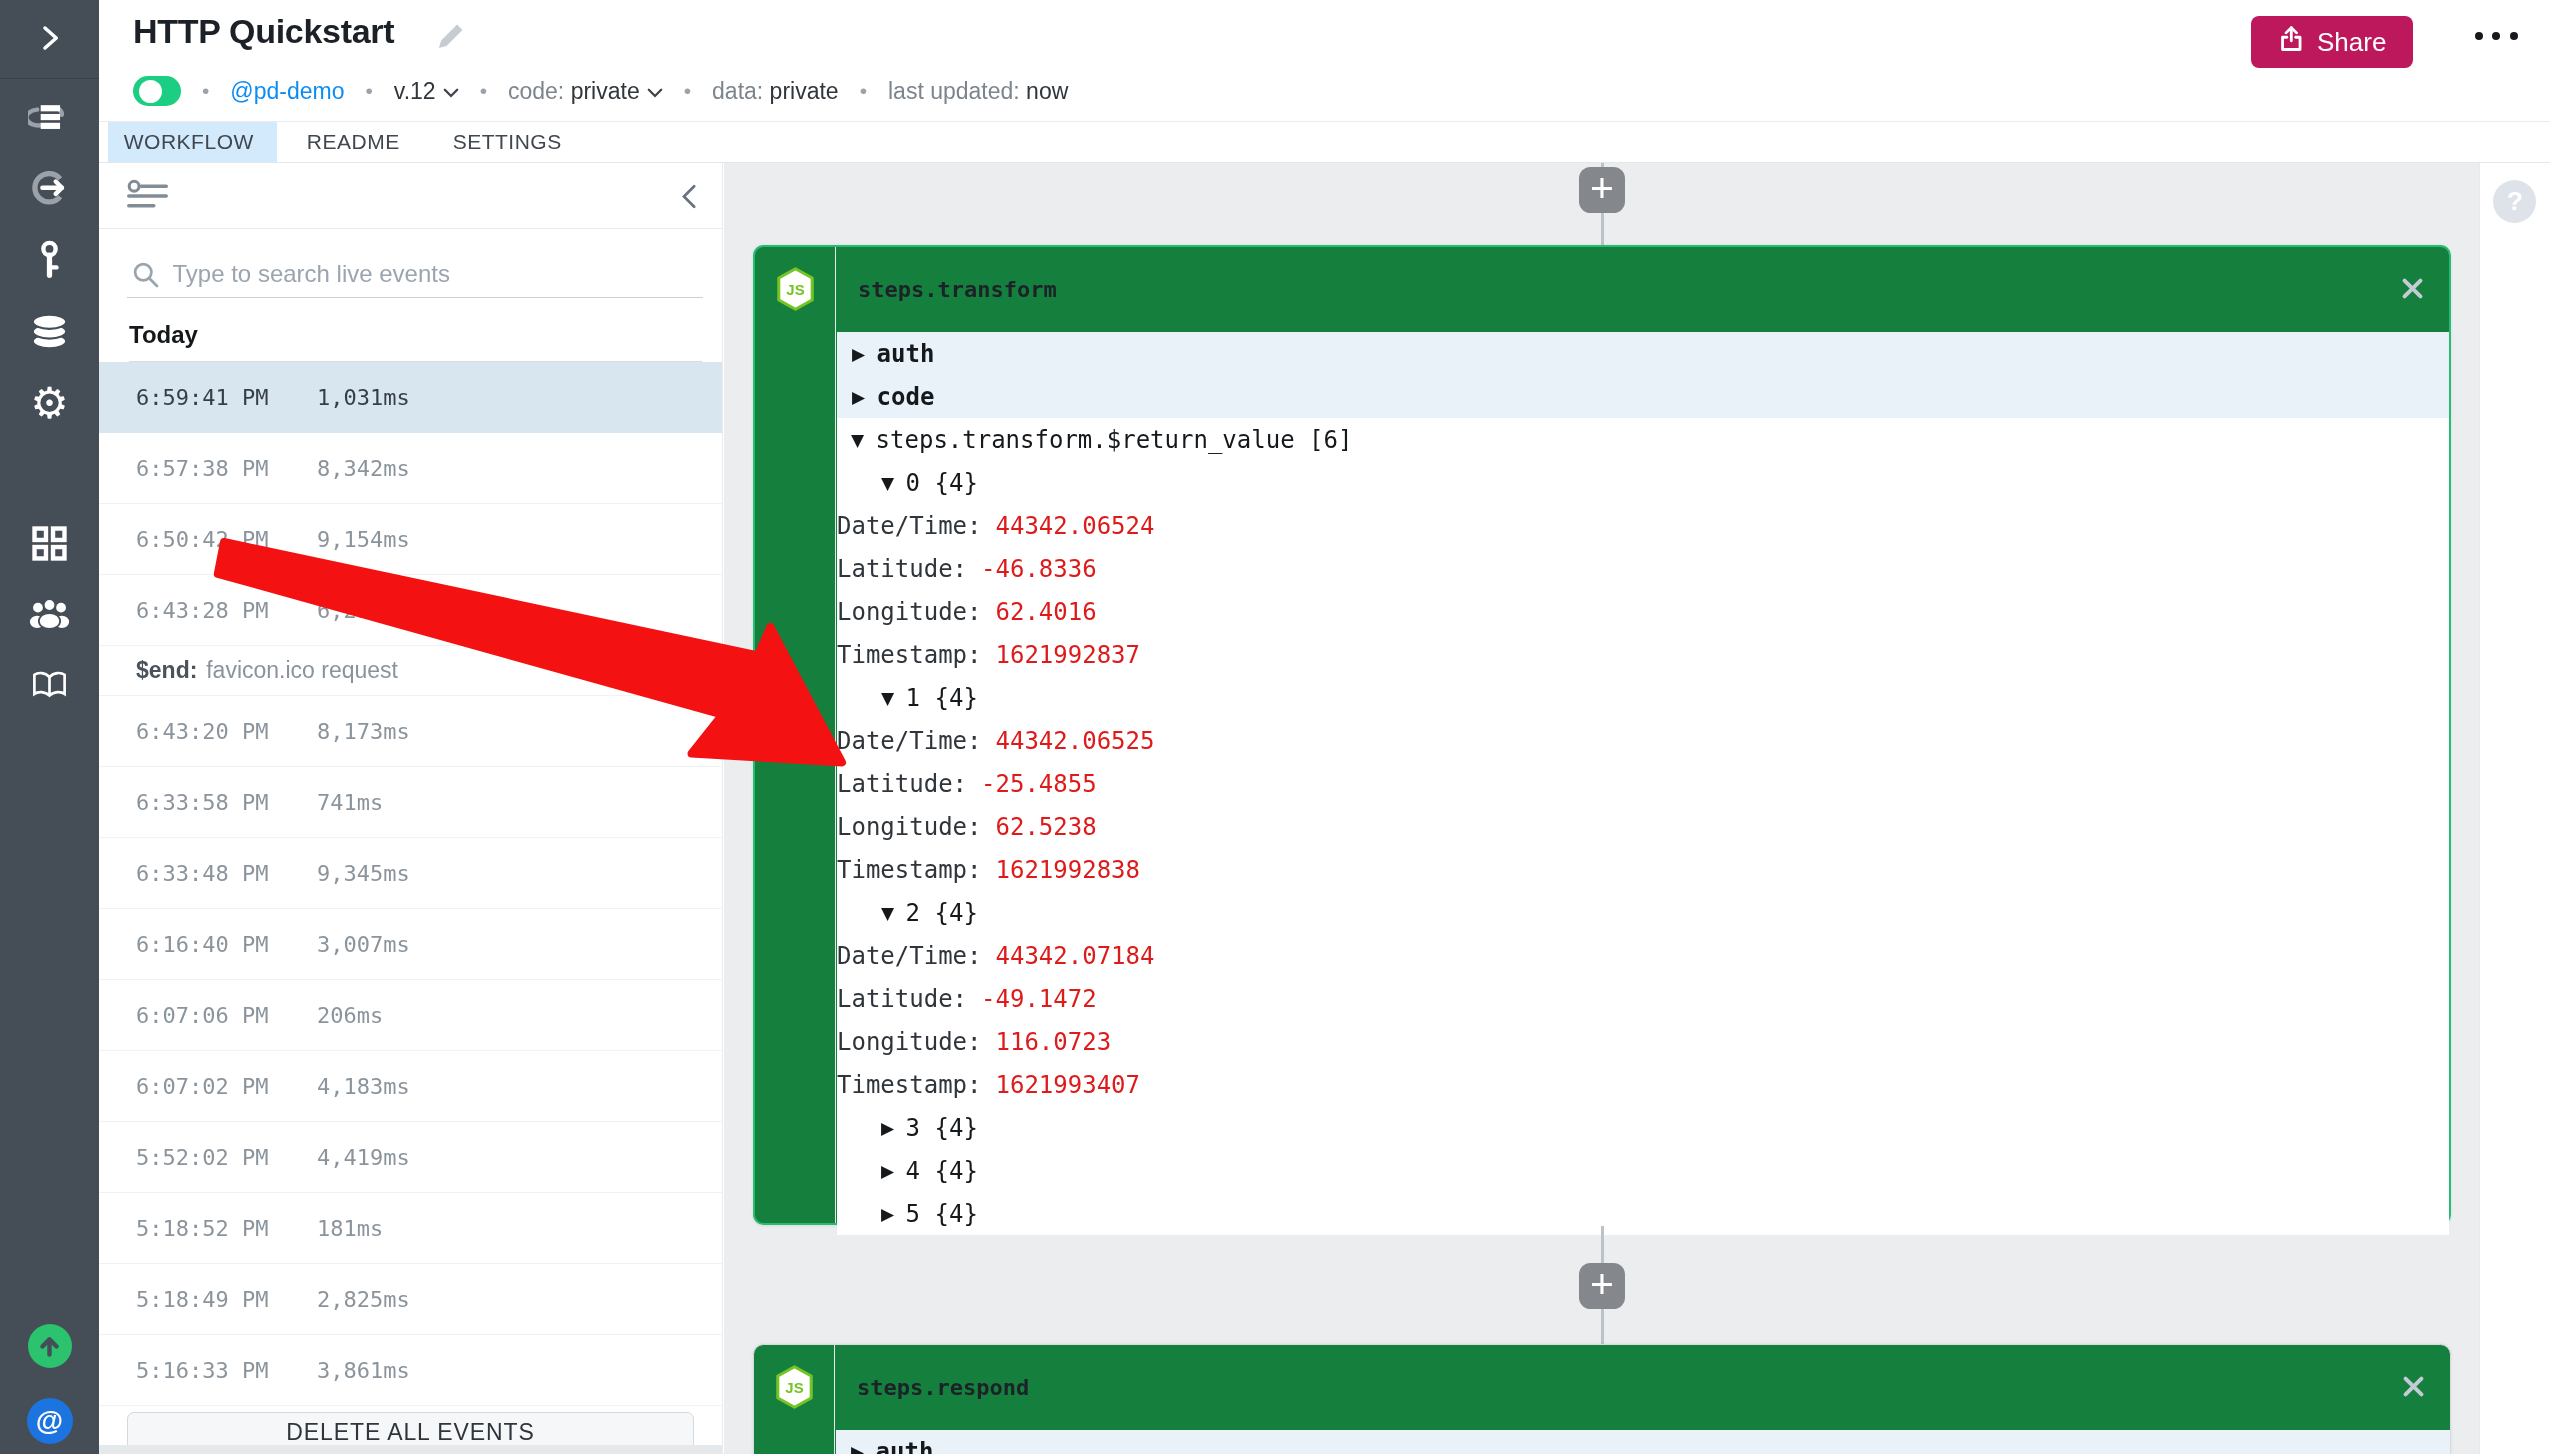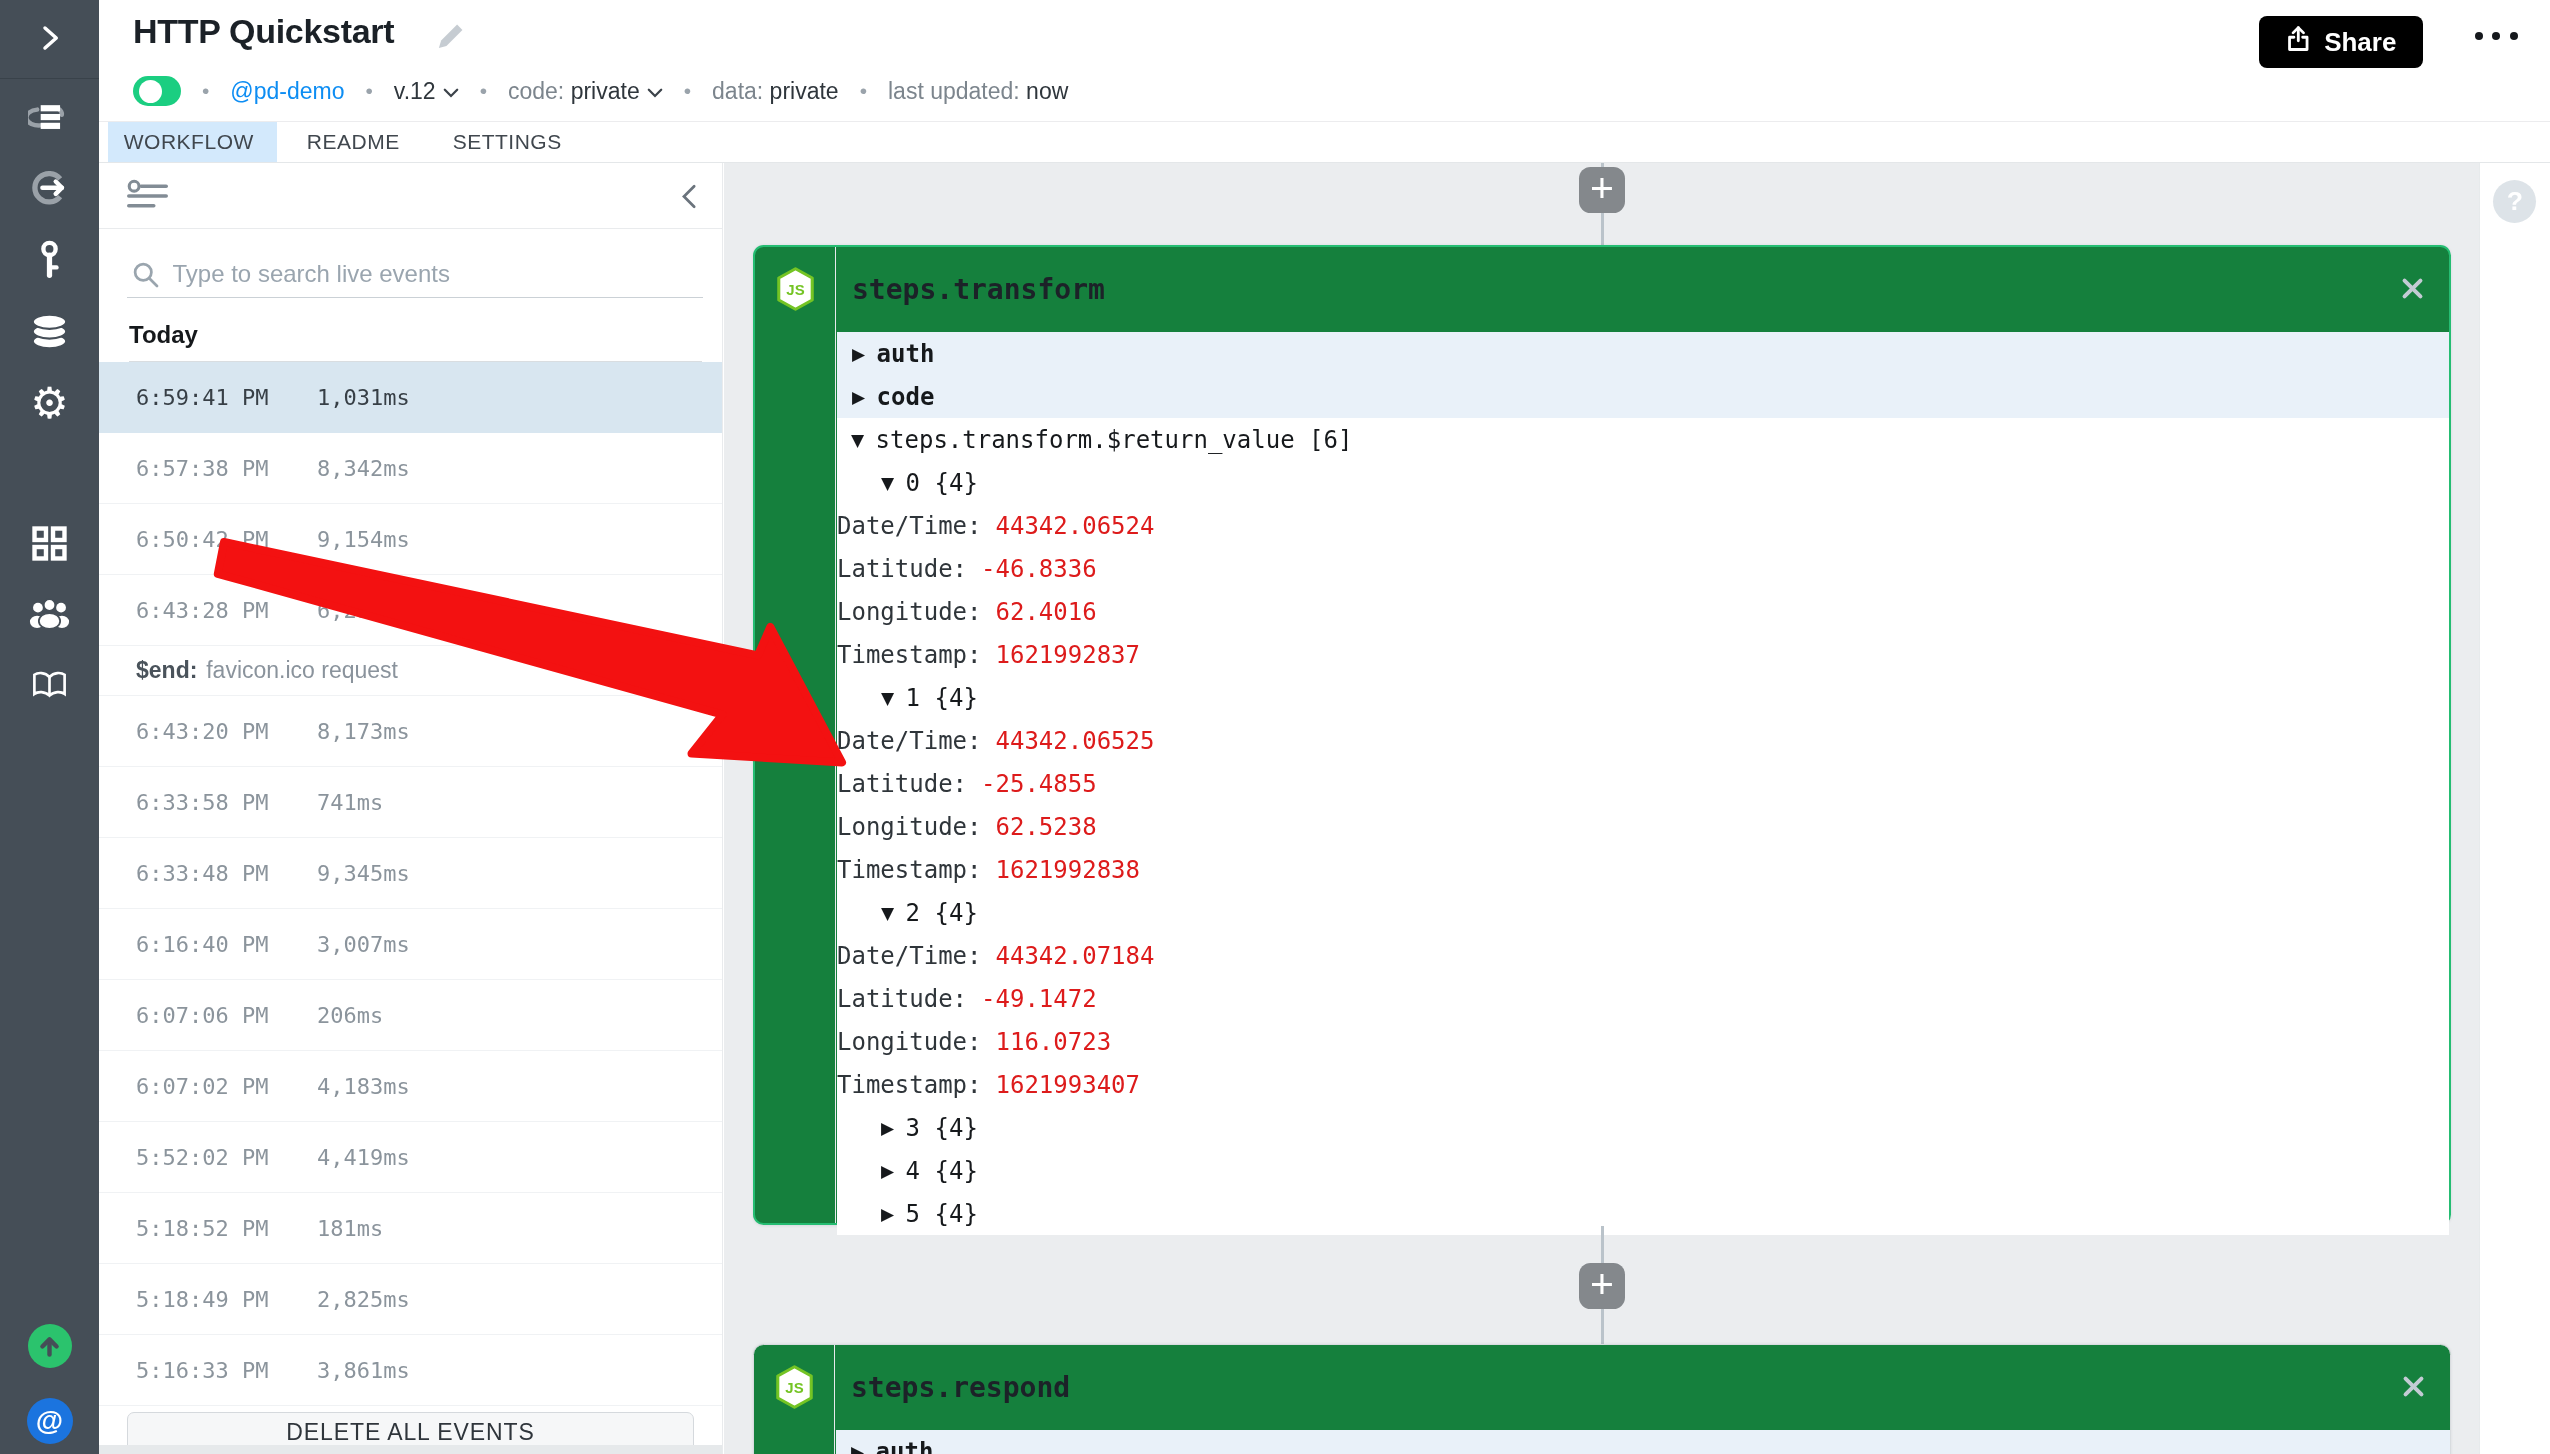--- a/index.html
+++ b/index.html
@@ -16,22 +16,22 @@
   .header { position:absolute; left:99px; top:0; width:2451px; height:121px; background:#fff; z-index:20; }
   .wf-title { position:absolute; left:34px; top:12.4px; font-size:34px; font-weight:700; color:#1b2127; letter-spacing:-0.3px; }
   .pencil { position:absolute; left:335px; top:21px; cursor:pointer; }
   .meta-row { position:absolute; left:34px; top:76px; display:flex; align-items:center; gap:21px; font-size:23px; color:#2f363c; }
   .toggle { width:48px; height:30px; border-radius:15px; background:#1bce81; position:relative; cursor:pointer; }
   .toggle .knob { position:absolute; left:6.2px; top:3.5px; width:23px; height:23px; border-radius:50%; background:#fff; }
   .dot { color:#9aa3ab; font-size:21px; }
   .meta-link { color:#0d8df3; cursor:pointer; }
   .meta-label { color:#7c858d; }
   .chev { display:inline-block; margin-left:7px; }
-  .share-btn { position:absolute; right:127px; top:16px; height:52px; padding:0 26.6px; background:#000000; border:none; border-radius:8px;
-               color:#fff; font-size:26px; font-weight:700; display:flex; align-items:center; gap:12.4px; cursor:pointer; font-family:"Liberation Sans",sans-serif; }
+  .share-btn { position:absolute; right:137px; top:16px; height:52px; padding:0 26.6px; background:#be185d; border:none; border-radius:8px;
+               color:#fff; font-size:26px; font-weight:400; display:flex; align-items:center; gap:12.4px; cursor:pointer; font-family:"Liberation Sans",sans-serif; }
   .ellipsis { position:absolute; right:26.6px; top:26.6px; display:flex; gap:9.7px; cursor:pointer; padding:5.3px; }
   .ellipsis i { width:8px; height:8px; border-radius:50%; background:#16191d; }
 
   
   .tabbar { position:absolute; left:99px; top:121px; width:2451px; height:42px; background:#fff; border-top:0.9px solid #ececee;
             border-bottom:0.9px solid #e4e7e9; display:flex; align-items:stretch; padding-left:5.3px; z-index:20; }
   .tab { display:flex; align-items:center; padding:0 23px; margin:0 3.5px; font-size:21px; letter-spacing:0.5px; color:#40474e; cursor:pointer; }
   .tab.active { background:#d3e9fc;padding-left:16px; }
 
   
@@ -60,21 +60,21 @@
   .connector { position:absolute; left:877px; width:2.7px; background:#bac3ca; }
   .plus-btn { position:absolute; left:855px; width:46px; height:46px; background:#84888c; border-radius:11.5px; color:#fff;
               font-size:41px; line-height:43px; text-align:center; cursor:pointer; font-weight:400; }
   .step-card { position:absolute; left:29px; width:1698px; background:#15803d; border-radius:10.6px; box-shadow:0 0.9px 2.7px rgba(40,50,60,.10); }
   .step-card.selected { border:2.7px solid #25bd72; }
   .step-card.idle { border:0.9px solid #d8dcdf; }
   .card-gutter { position:absolute; left:0; top:0; bottom:0; width:81px; border-right:0.9px solid #e6e9ec; border-radius:8.9px 0 0 8.9px; }
   .js-ic { position:absolute; left:20.4px; top:19.5px; }
   .card-main { margin-left:82px; }
   .card-head { height:85px; position:relative; display:flex; align-items:center; }
-  .card-title { font-family:"DejaVu Sans Mono", monospace; font-size:28px; font-weight:700; color:#1c2228; padding-left:15px; }
+  .card-title { font-family:"DejaVu Sans Mono", monospace; font-size:22px; font-weight:700; color:#1c2228; padding-left:21px; }
   .card-close { position:absolute; right:25px; top:30px; cursor:pointer; }
   .sec-row { height:43px; background:#e9f1f9; display:flex; align-items:center; padding-left:15px;
              font-family:"DejaVu Sans Mono", monospace; font-size:24px; font-weight:700; color:#16191c; cursor:pointer; }
   .tree { background:#fff; }
   .tr-row { height:43px; display:flex; align-items:center; font-family:"DejaVu Sans Mono", monospace; font-size:24px; color:#16191c; }
   .tr-row .tri, .sec-row .tri { font-family:"DejaVu Sans", sans-serif; font-size:17px; margin-right:11.5px; color:#16191c; cursor:pointer; }
   .tr-root { padding-left:14px; }
   .tr-item { padding-left:44px; cursor:pointer; }
   .tr-leaf { }
   .tr-leaf .k { color:#2f353a; }

